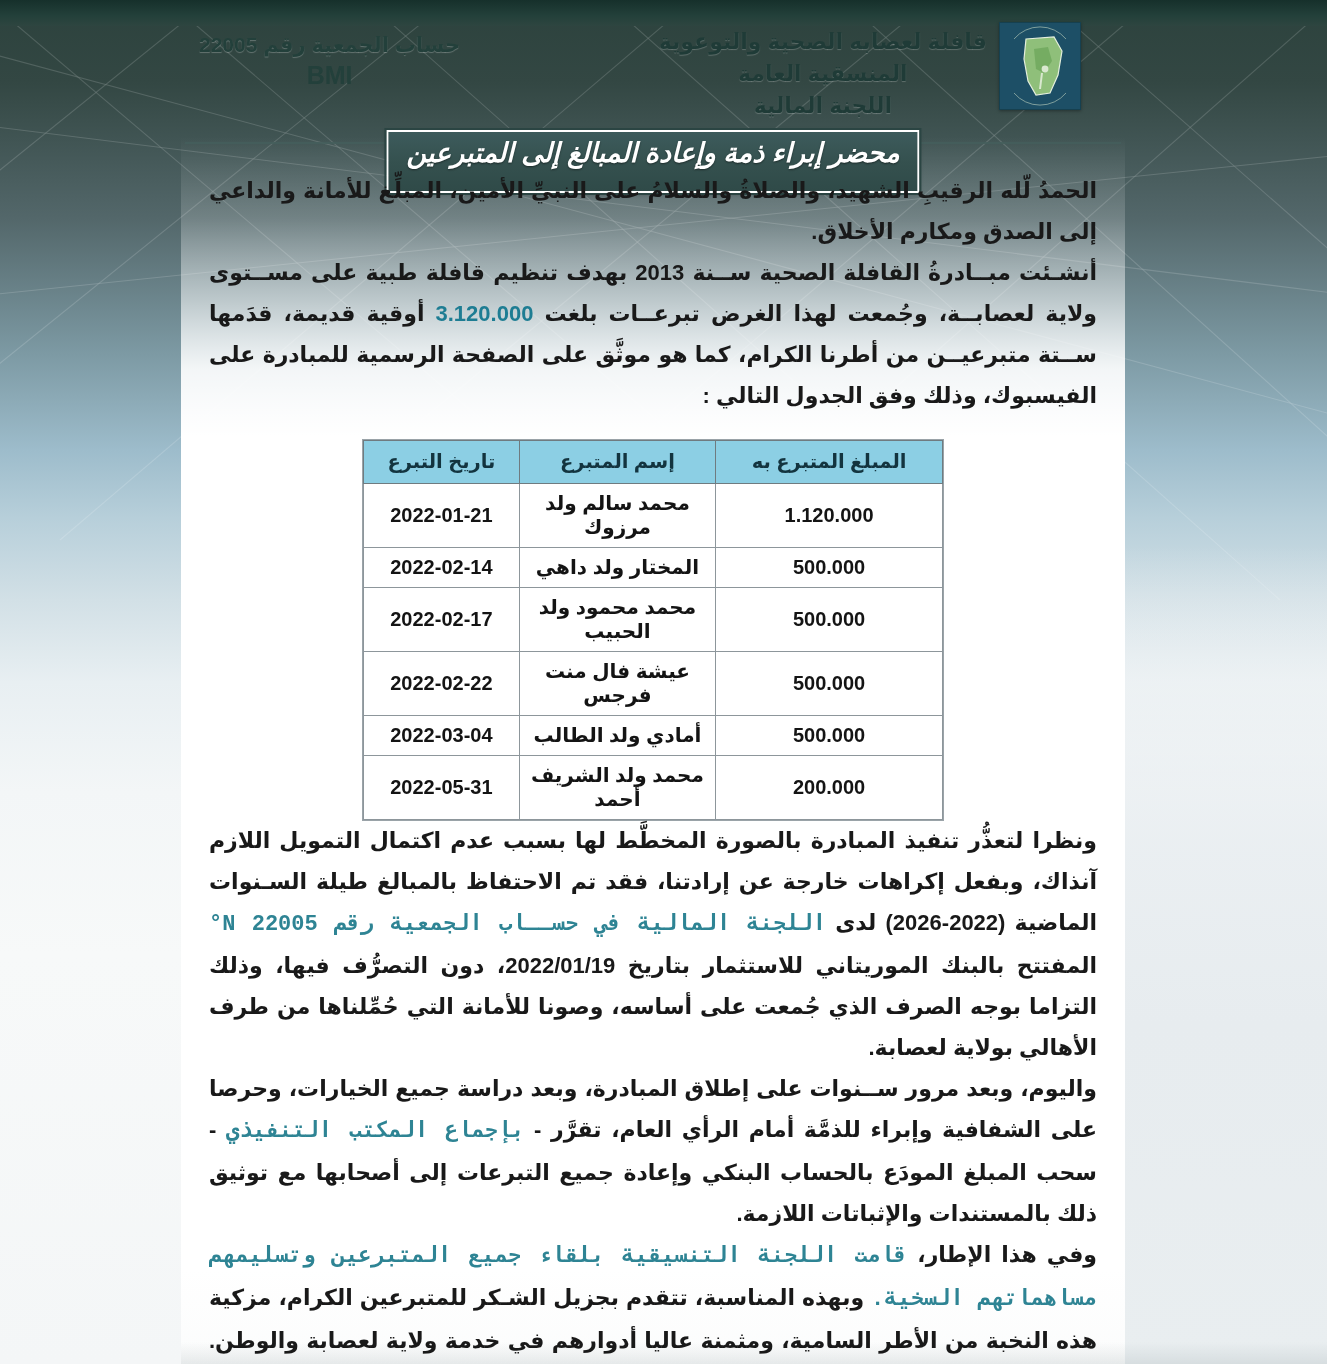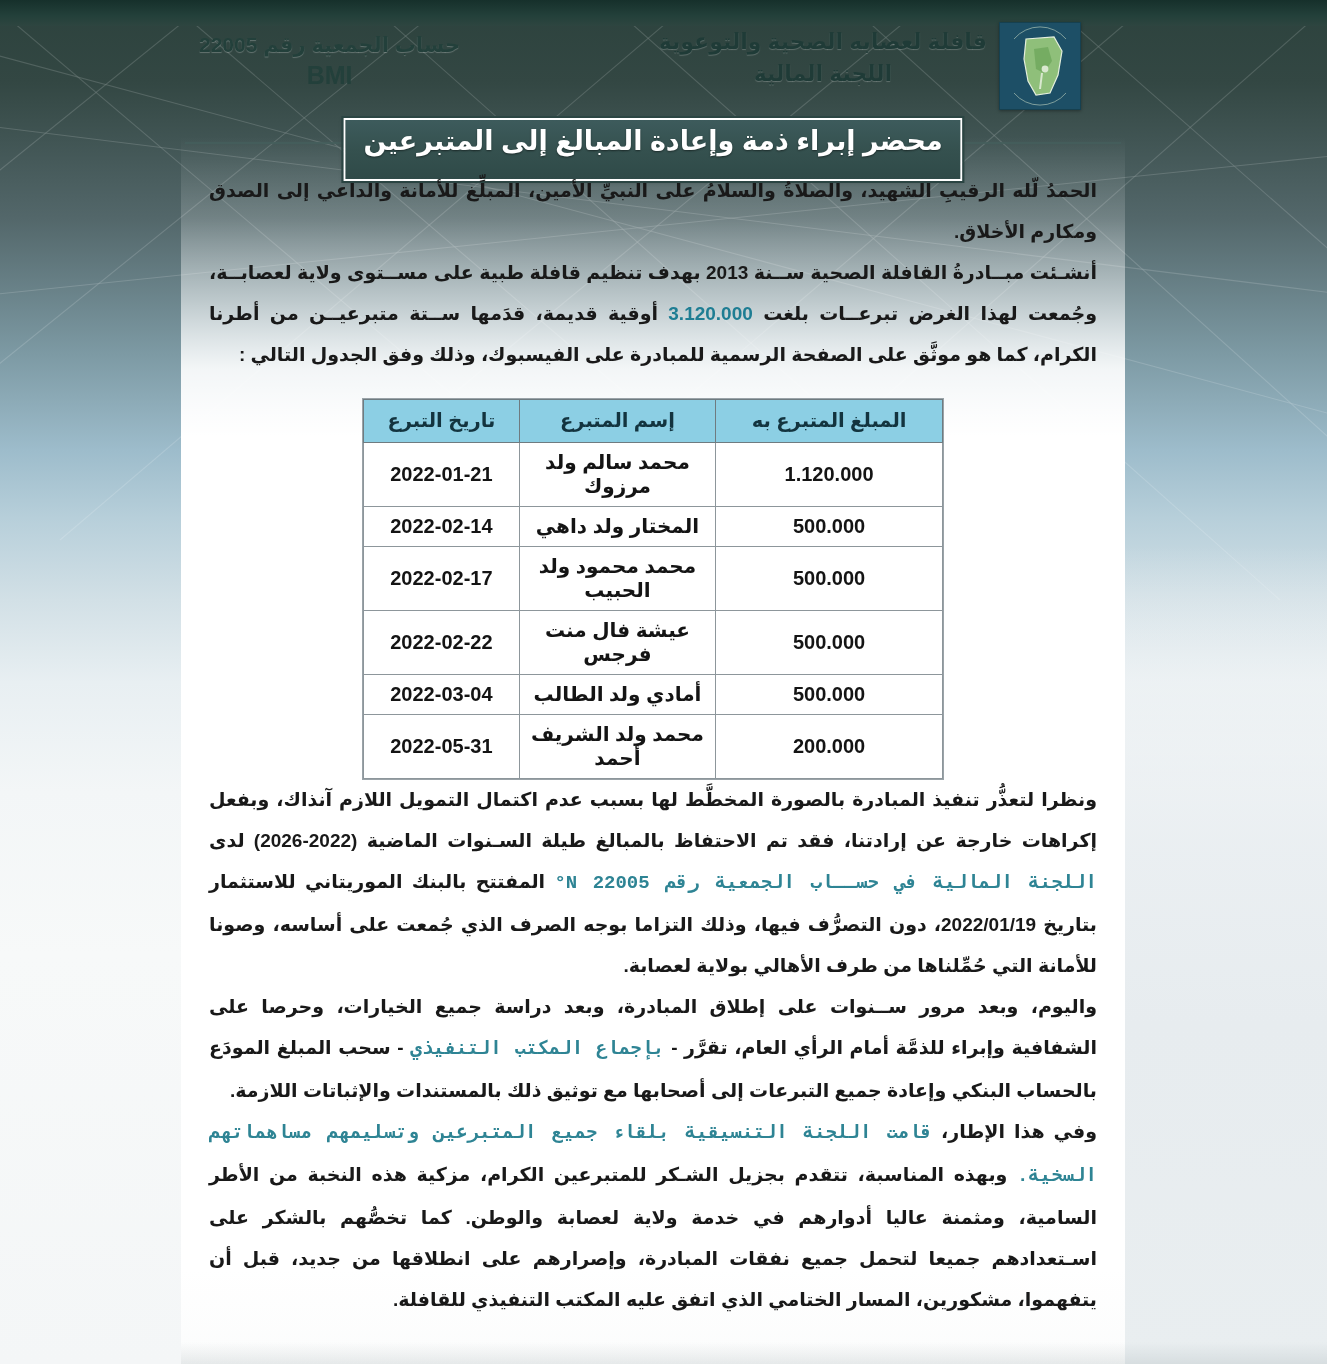--- a/index.html
+++ b/index.html
@@ -162,46 +162,47 @@
     background: #445e5c;
     opacity: .85;
   }
   .rule-right { right: 4px; width: 206px; }
   .rule-left  { left: 4px;  width: 200px; }
 
   .title-banner {
     position: absolute;
     left: 50%;
     transform: translateX(-50%);
-    top: 4px;
+    top: 16px;
     background: linear-gradient(180deg,#3d5b5c 0%, #35514f 50%, #2f4a48 100%);
     border: 2px solid #ffffff;
     outline: 2px solid #2b4543;
     padding: 5px 18px 22px;
     box-shadow: 0 1px 4px rgba(0,0,0,.3);
+    font-style: italic;
   }
   .title-banner span {
     color: #ffffff;
     font-size: 27px;
     font-weight: 700;
     letter-spacing: .3px;
     white-space: nowrap;
     text-shadow: 0 1px 2px rgba(0,0,0,.45);
   }
 
   
   .body {
     position: relative;
     padding: 0 28px;
     color: #1b1b1b;
     direction: rtl;
   }
   p.para {
     margin: 0 0 0 0;
-    font-size: 19px;
+    font-size: 22px;
     line-height: 41px;
     text-align: justify;
     text-align-last: right;
     font-weight: 600;
     color: #191919;
   }
   .teal { color: #2e8494; font-family: Liberation Mono, monospace; }
   .amount {
     color: #1e7d93;
     font-weight: 700;
@@ -292,20 +293,21 @@
 
     <div class="header">
 
       <div class="acct-block">
         <div class="acct-line">حساب الجمعية رقم 22005</div>
         <div class="acct-bmi">BMI</div>
       </div>
 
       <div class="org-block">
         <div>قافلة لعصابه الصحية والتوعوية</div>
+        <div>المنسقية العامة</div>
         <div>اللجنة المالية</div>
       </div>
 
       <div class="logo">
         <svg viewBox="0 0 80 86" width="80" height="86" aria-hidden="true">
           <rect x="0" y="0" width="80" height="86" fill="#1d4f66"></rect>
           <path d="M26 16 L54 14 L62 28 L58 52 L50 70 L36 72 L28 58 L24 36 Z" fill="#8fbf7a" stroke="#e4efdc" stroke-width="1.2"></path>
           <path d="M34 26 L48 24 L52 38 L44 50 L36 46 Z" fill="#6ea85c" opacity=".8"></path>
           <circle cx="45" cy="46" r="3.4" fill="#d9e8cf"></circle>
           <path d="M42 50 L40 66" stroke="#d9e8cf" stroke-width="2" fill="none"></path>

